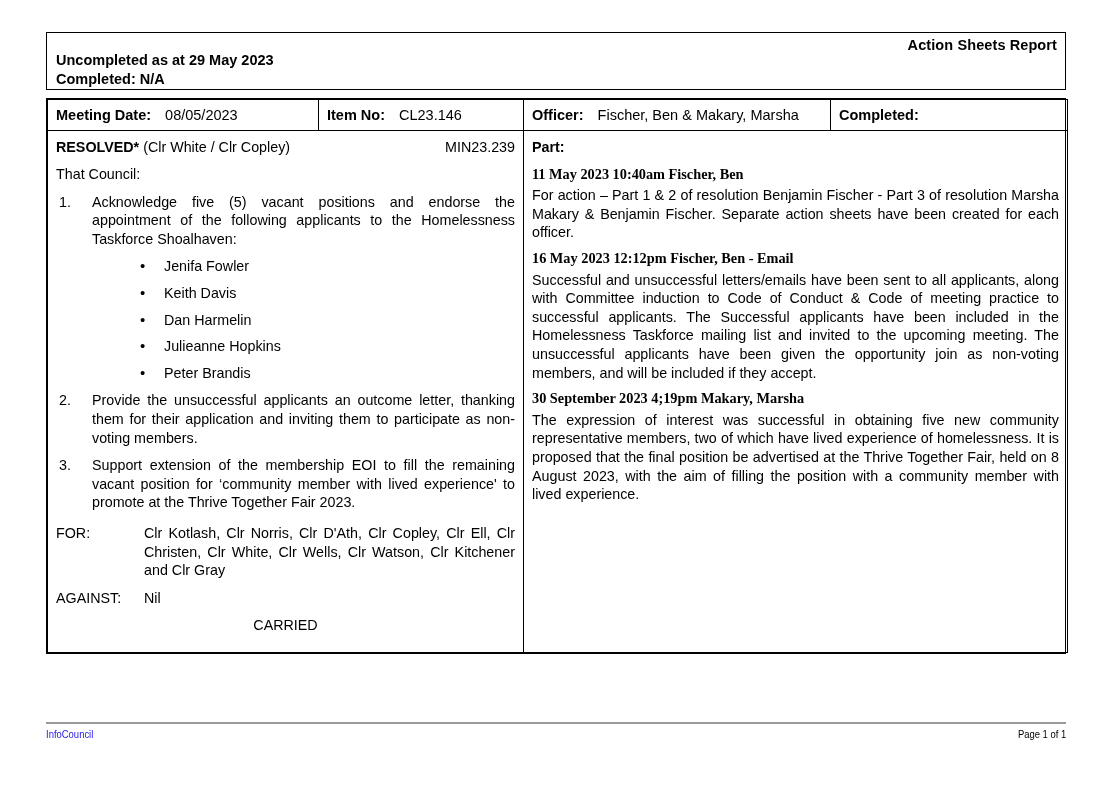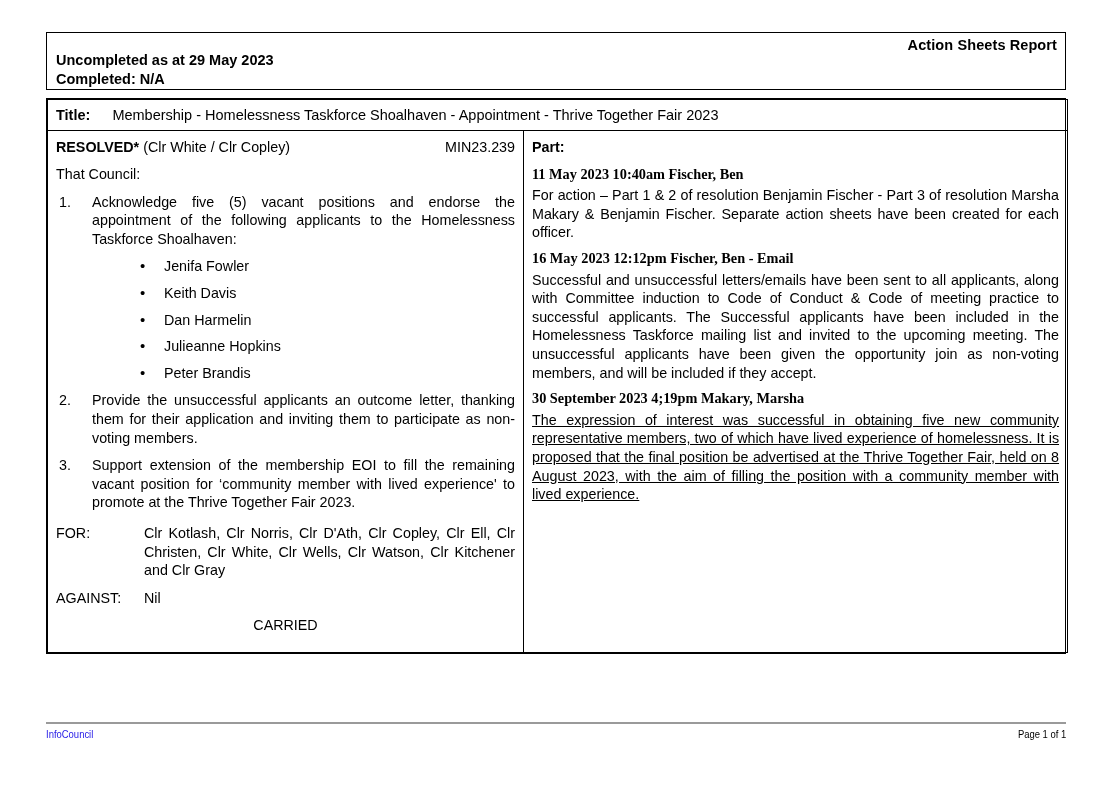--- a/index.html
+++ b/index.html
@@ -180,21 +180,21 @@
   .note-head {
     font-weight: bold;
     margin-bottom: 3px;
     font-family: Liberation Serif, serif;
   }
   .note-body {
     text-align: justify;
     text-justify: inter-word;
     margin-bottom: 7px;
   }
-  .note-body:last-child { margin-bottom: 0; text-decoration: underline; }
+  .note-body:last-child { margin-bottom: 0; }
 
   
   .footer-rule {
     position: absolute;
     left: 46px;
     top: 722px;
     width: 1020px;
     height: 2px;
     background: #9a9a9a;
   }
@@ -241,22 +241,31 @@
   <div class="table">
     <table>
       <colgroup>
         <col style="width:271px">
         <col style="width:205px">
         <col style="width:307px">
         <col style="width:237px">
       </colgroup>
       <tbody>
         <tr>
-          <td class="title-cell" colspan="4">
-            <span class="lbl">Title:</span><span class="val">Membership - Homelessness Taskforce Shoalhaven - Appointment -  Thrive Together Fair 2023</span>
+          <td class="meta-cell">
+            <span class="lbl">Meeting Date:</span><span class="val">08/05/2023</span>
+          </td>
+          <td class="meta-cell">
+            <span class="lbl">Item No:</span><span class="val">CL23.146</span>
+          </td>
+          <td class="meta-cell">
+            <span class="lbl">Officer:</span><span class="val">Fischer, Ben &amp; Makary, Marsha</span>
+          </td>
+          <td class="meta-cell">
+            <span class="lbl">Completed:</span><span class="val"></span>
           </td>
         </tr>
         <tr>
           <td class="body-left" colspan="2">
 
             <div class="resolved-head">
               <span class="rl">RESOLVED*</span>
               <span>(Clr White / Clr Copley)</span>
               <span class="min">MIN23.239</span>
             </div>

